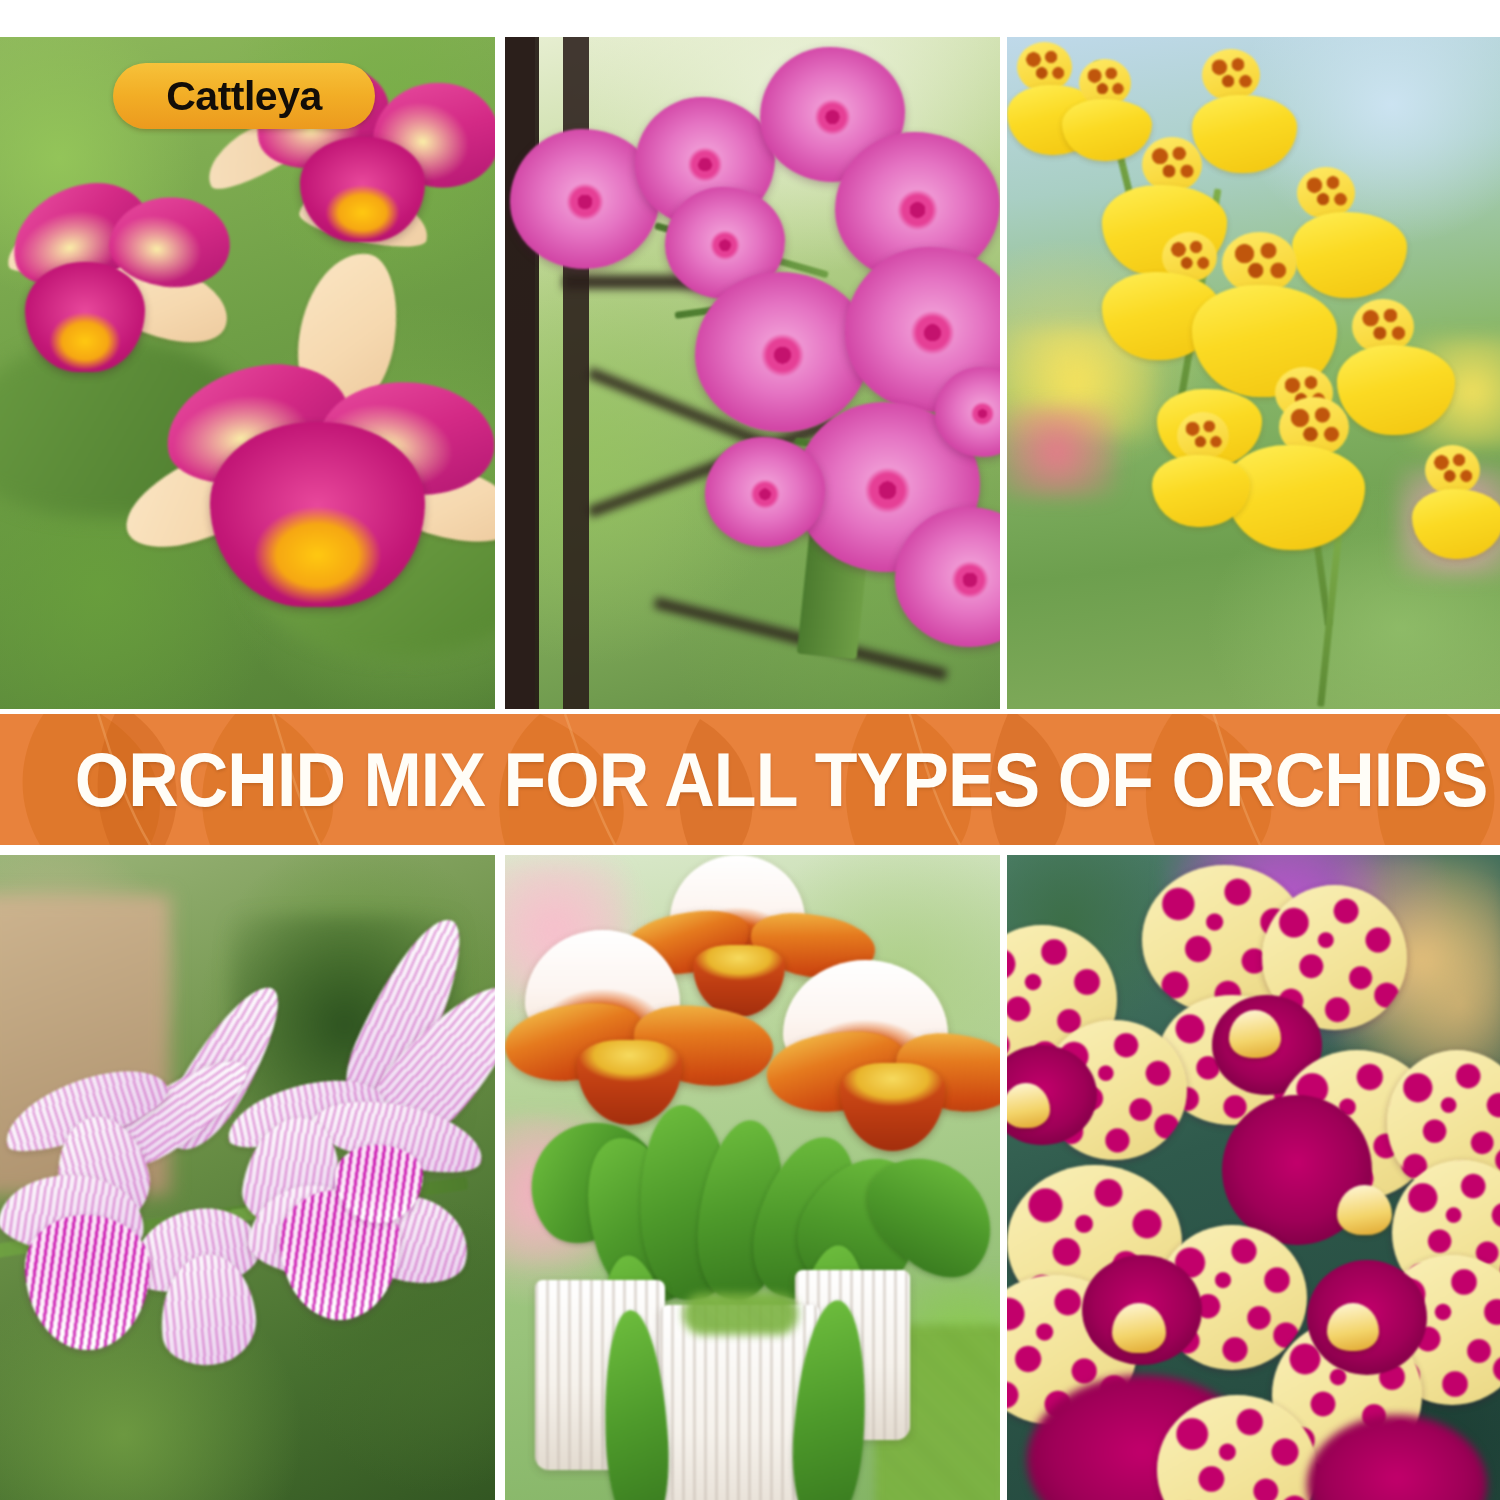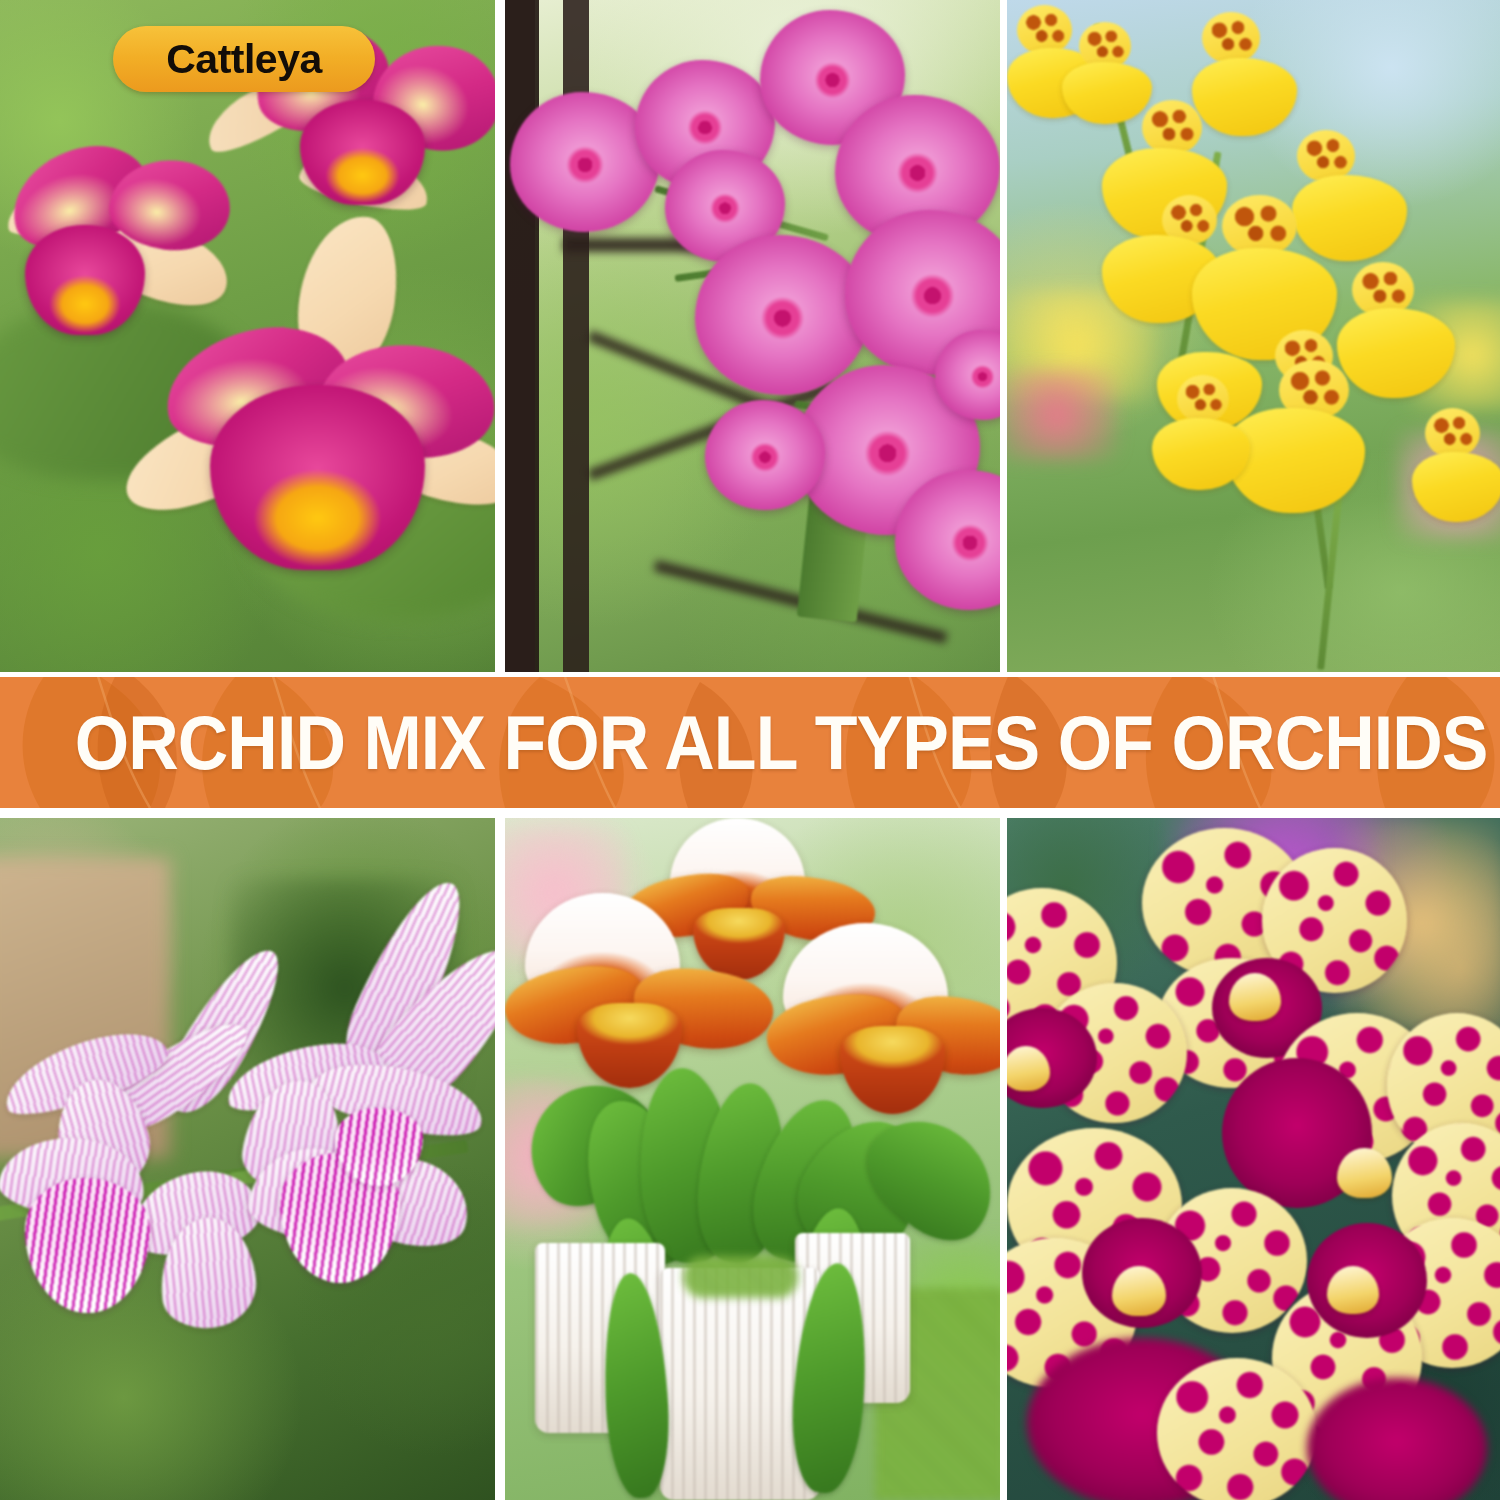--- a/index.html
+++ b/index.html
@@ -9,20 +9,21 @@
     width:1500px; height:1500px;
     background:#ffffff;
     font-family:"Liberation Sans", sans-serif;
     overflow:hidden;
   }
 
   #page {
     position:relative;
     width:1500px; height:1108px;
     background:#ffffff;
+    margin-top:37px;
   }
 
   
   .panel {
     position:absolute;
     overflow:hidden;
     background:#cfd8c8;
   }
   .panel-art { position:absolute; inset:0; }
 

